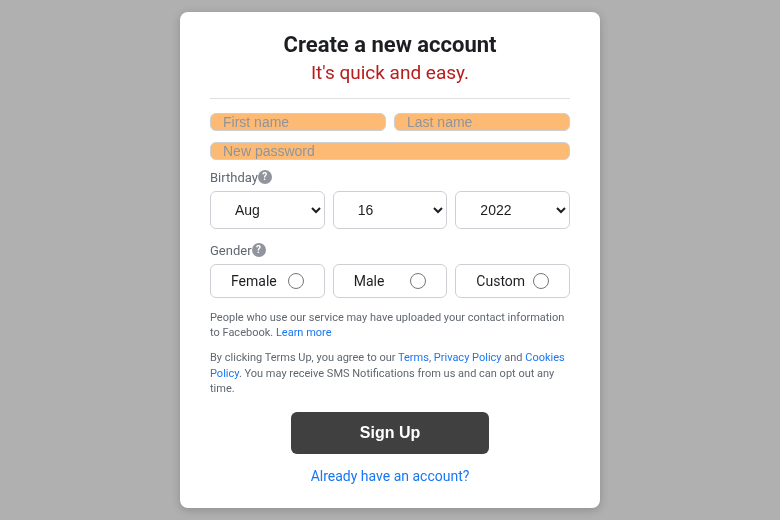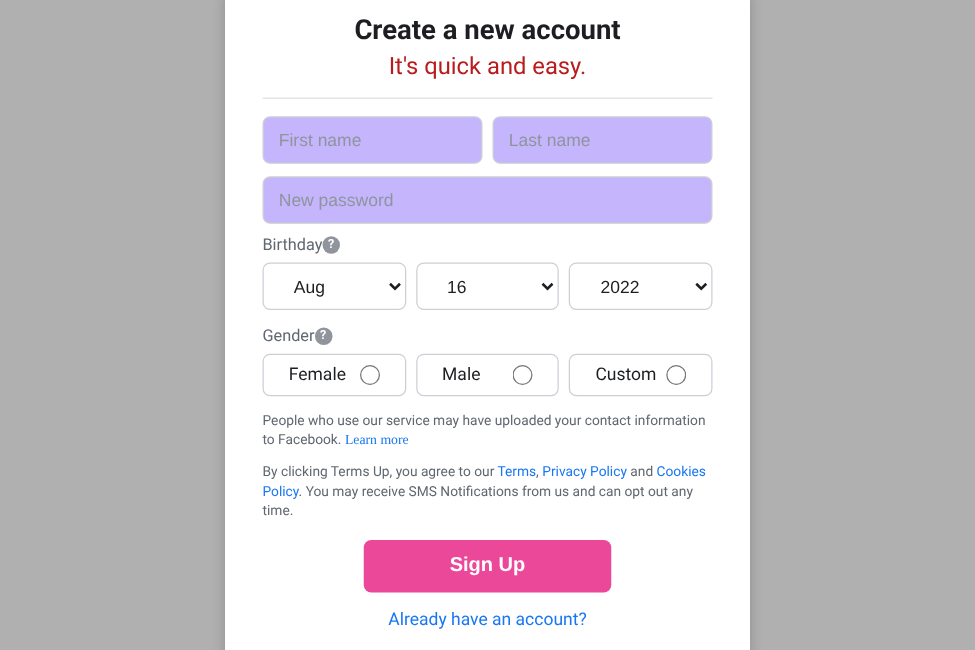--- a/index.html
+++ b/index.html
@@ -51,27 +51,27 @@
     }
 
     .name-row {
       display: flex;
       gap: 8px;
       margin-bottom: 10px;
     }
 
     .input-field {
       width: 100%;
-      padding: 10px 12px;
+      padding: 0 12px;
       border: 1px solid #ccd0d5;
       border-radius: 6px;
       font-size: 14px;
       color: #1c1e21;
       outline: none;
-      background: #c4b5fd;
+      background: #fdba74;
     }
 
     .input-field::placeholder {
       color: #90949c;
     }
 
     .full-input {
       margin-bottom: 10px;
     }
 
@@ -145,41 +145,40 @@
     .info-text {
       font-size: 11px;
       color: #606770;
       margin-bottom: 10px;
       line-height: 1.4;
     }
 
     .info-text a {
       color: #1877f2;
       text-decoration: none;
-      font-family: Liberation Serif, serif;
     }
 
     .terms-text {
       font-size: 11px;
       color: #606770;
       margin-bottom: 16px;
       line-height: 1.4;
     }
 
     .terms-text a {
       color: #1877f2;
       text-decoration: none;
     }
 
     .signup-btn {
       display: block;
       width: 55%;
       margin: 0 auto 14px auto;
       padding: 12px;
-      background: #ec4899;
+      background: #404040;
       color: #fff;
       font-size: 16px;
       font-weight: 700;
       border: none;
       border-radius: 6px;
       cursor: pointer;
       text-align: center;
     }
 
     .login-link {

